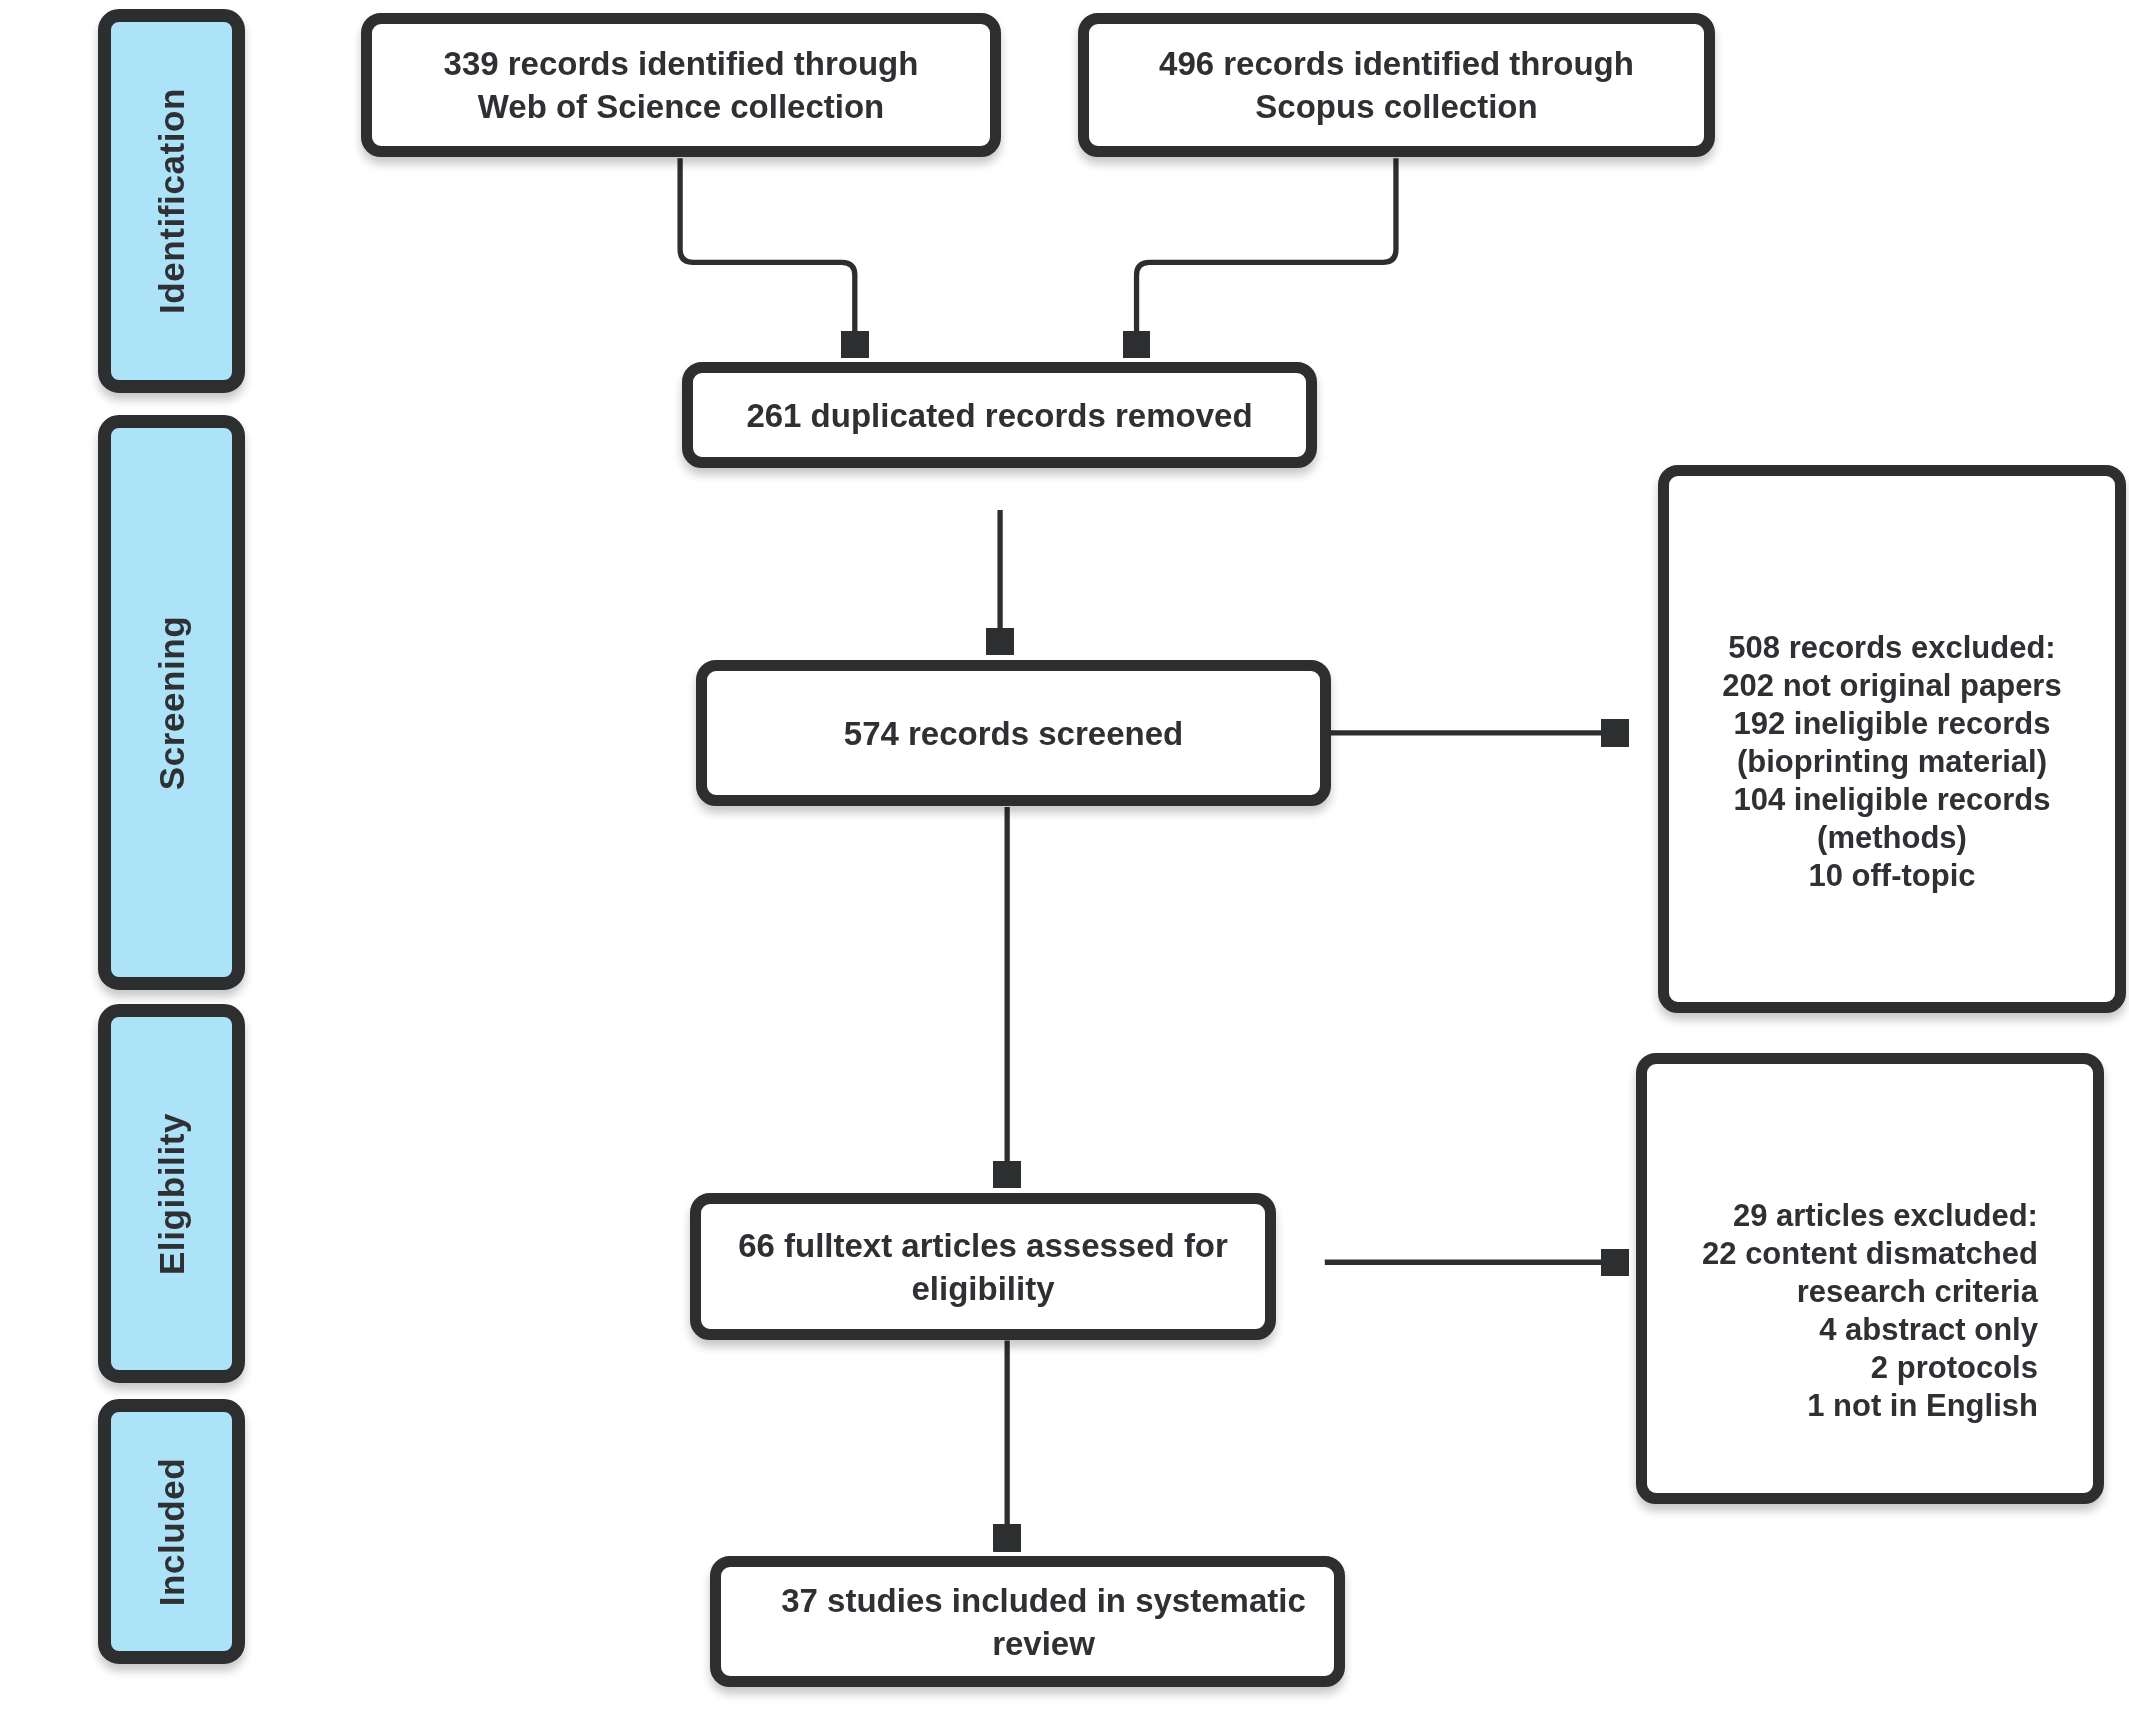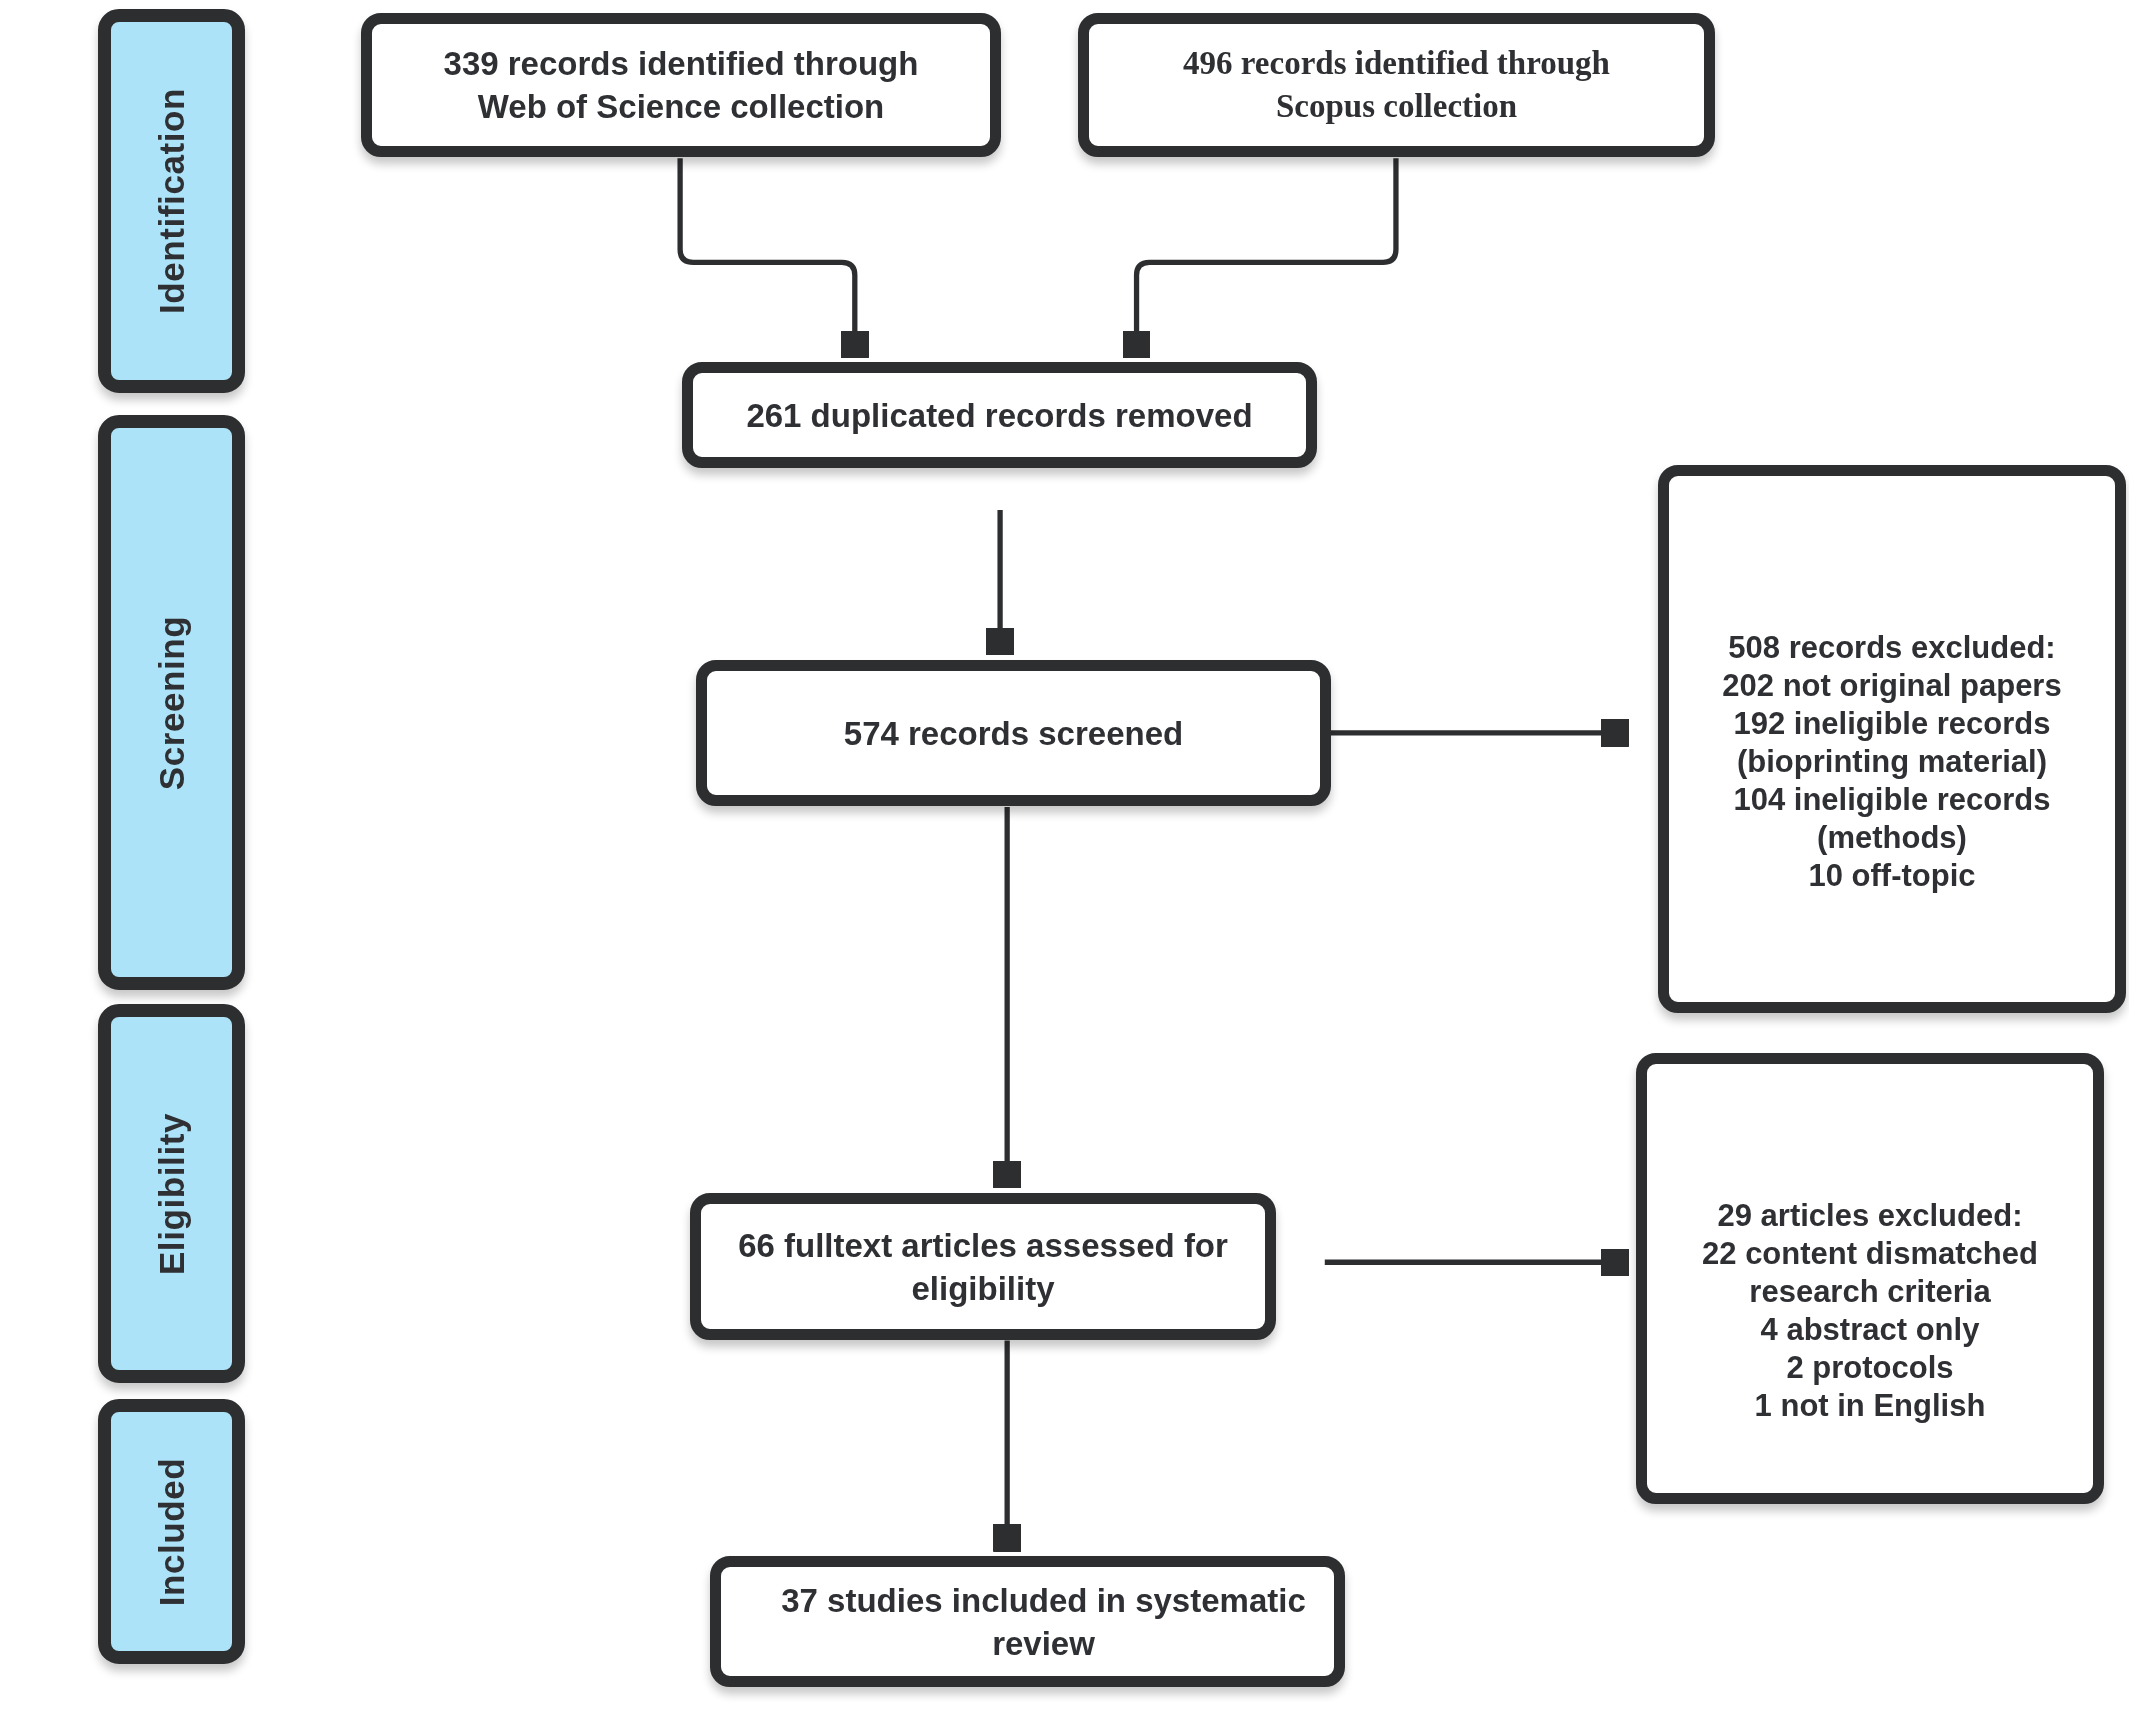--- a/index.html
+++ b/index.html
@@ -23,24 +23,24 @@
     display:flex;
     align-items:center;
     justify-content:center;
     text-align:center;
     box-shadow:0 7px 9.4px rgba(0,0,0,0.22);
   }
   .node .txt{white-space:pre-line;}
   .center-txt{font-size:33px;line-height:43px;text-align:center;}
   .side-txt{font-size:31px;line-height:38px;}
   .pad1{padding-top:46px;margin-left:22px;}
-  .pad2{padding-top:65px;}
+  .pad2{padding-top:65px;text-align:right;}
 
   #node-wos      {left:361px;  top:13px;   width:640px; height:144px;}
-  #node-scopus   {left:1078px; top:13px;   width:637px; height:144px;font-family:Liberation Serif, serif;}
+  #node-scopus   {left:1078px; top:13px;   width:637px; height:144px;}
   #node-dedupe   {left:682px; top:362px;  width:635px; height:106px;}
   #node-screened {left:690px; top:660px; width:635px; height:146px;margin-left:6px;}
   #node-fulltext {left:690px; top:1193px; width:586px; height:147px;}
   #node-included {left:710px; top:1556px; width:635px; height:131px;padding-left:32px;}
   #node-excl508  {left:1636px; top:465px;  width:468px;  height:548px;}
   #node-excl29   {left:1636px; top:1053px; width:468px;  height:451px;}
 
   
   .stage{
     position:absolute;

